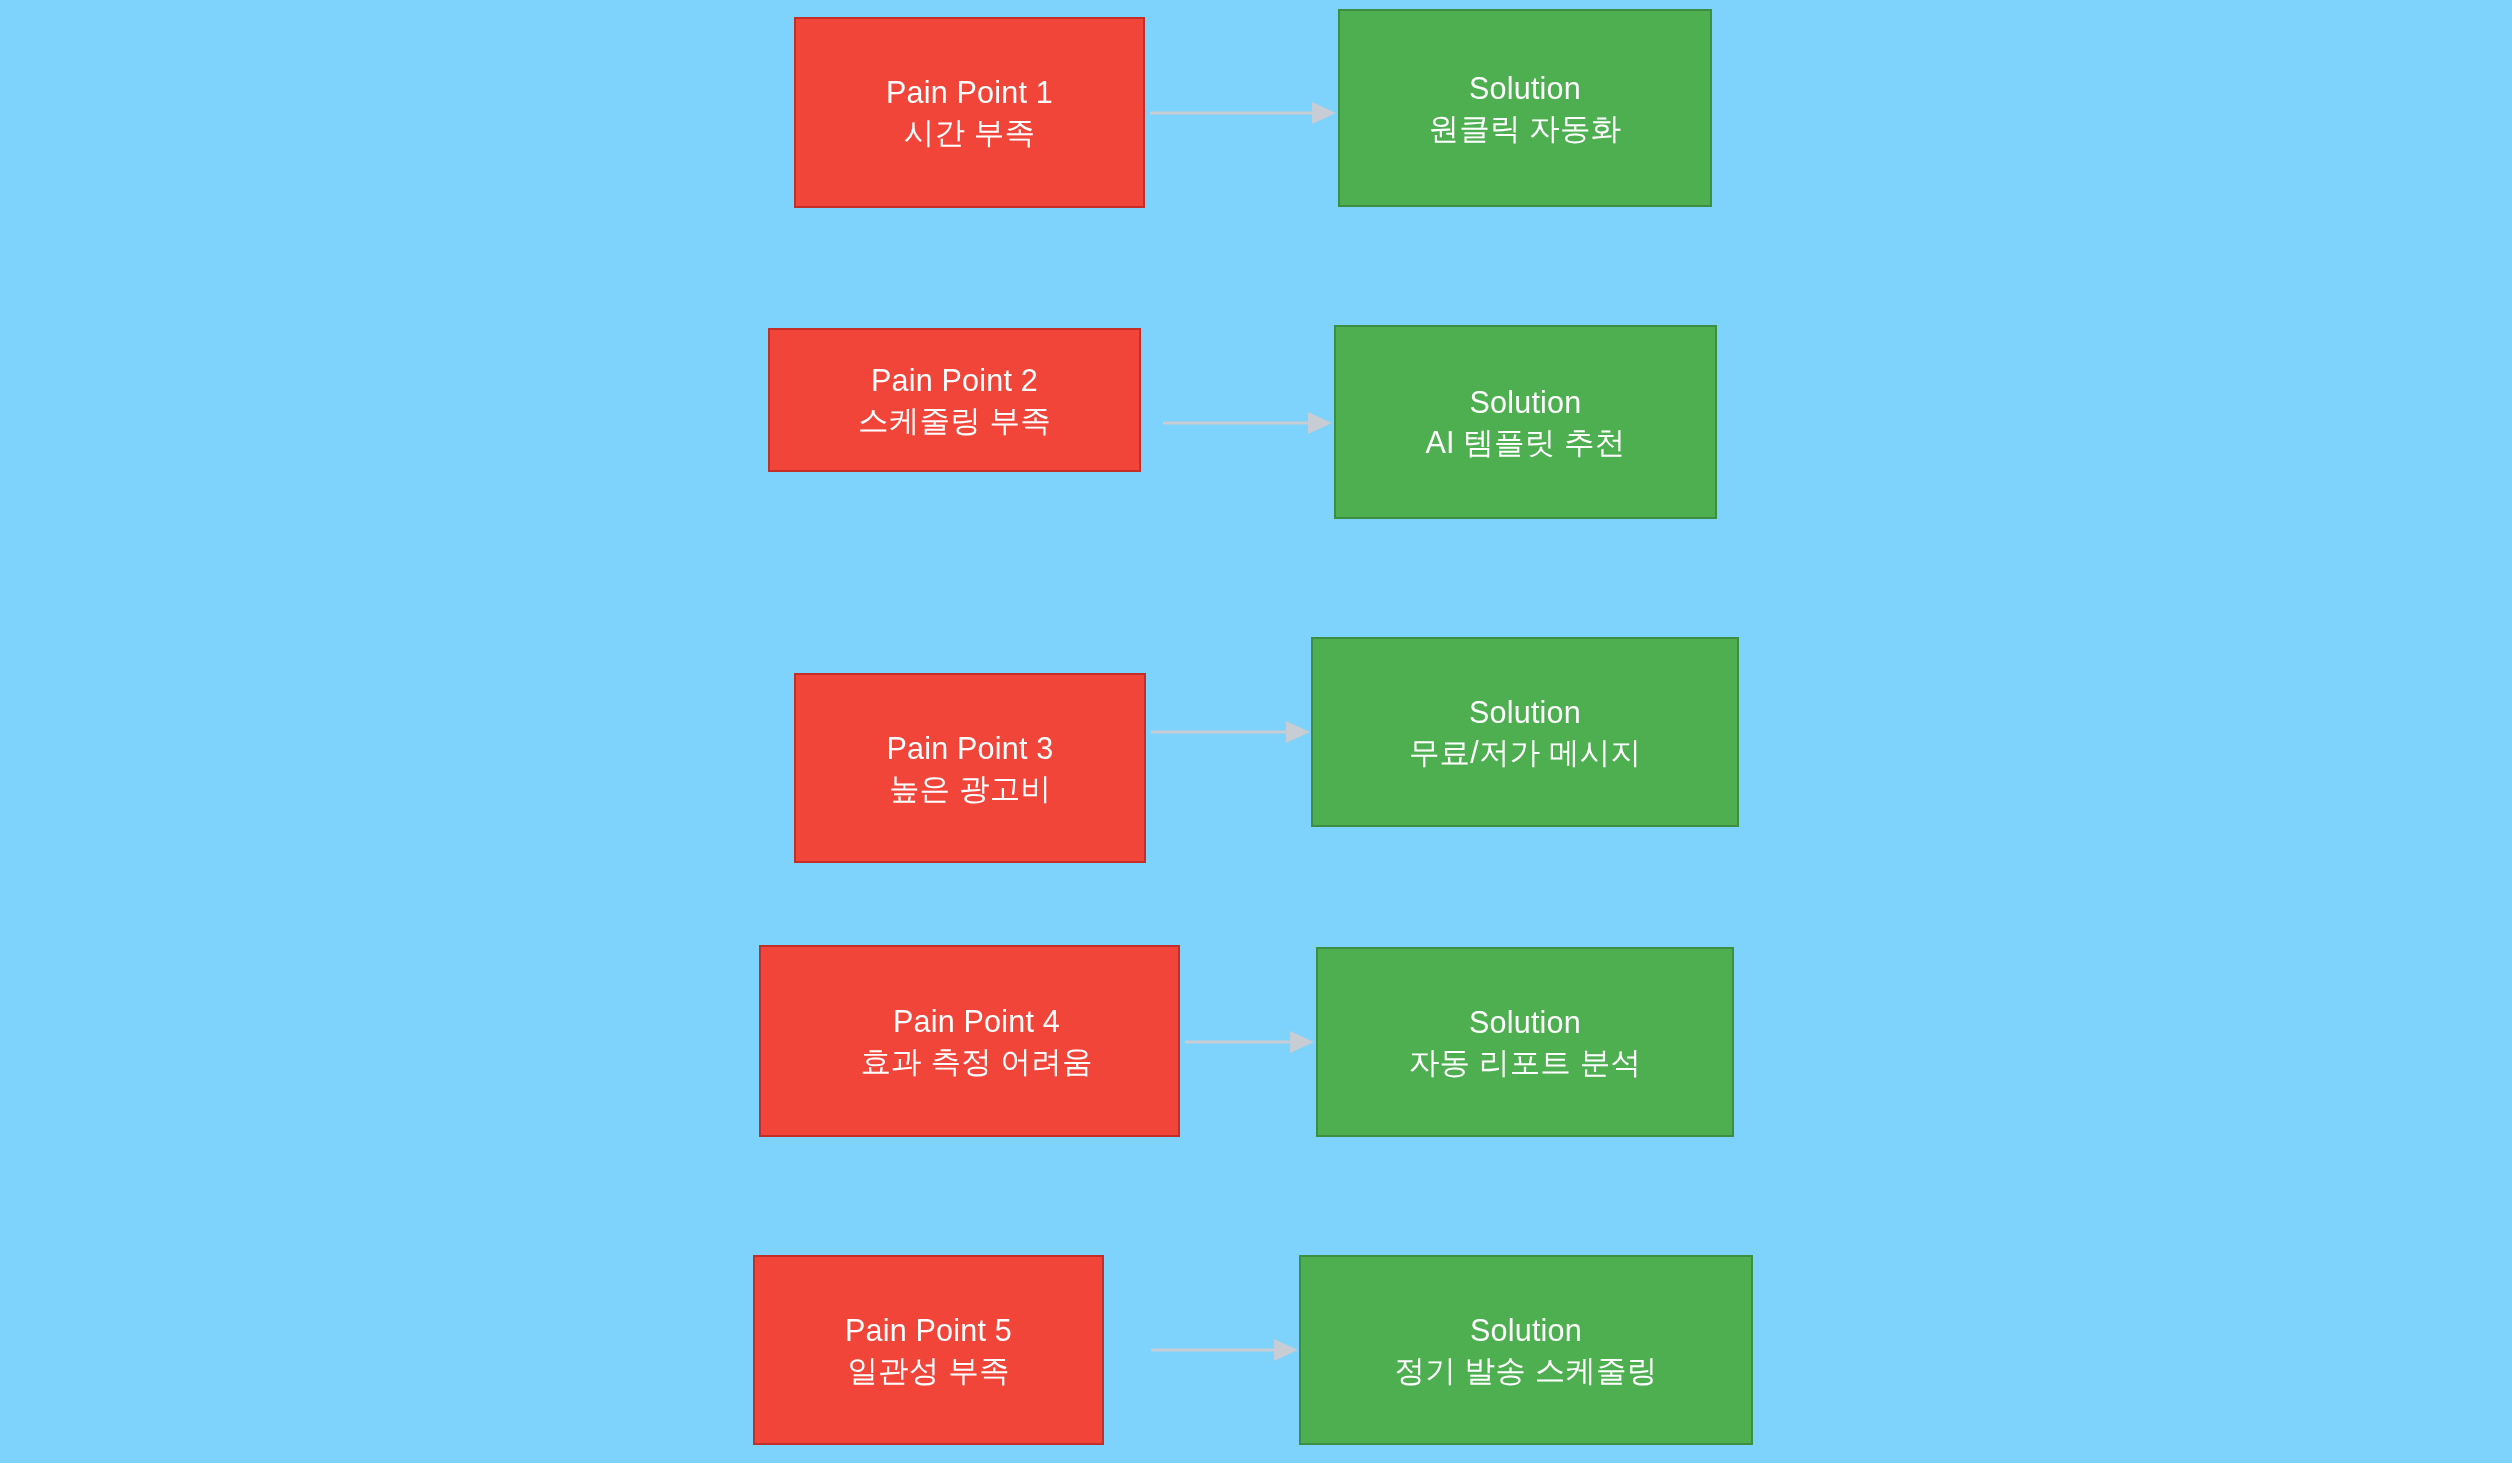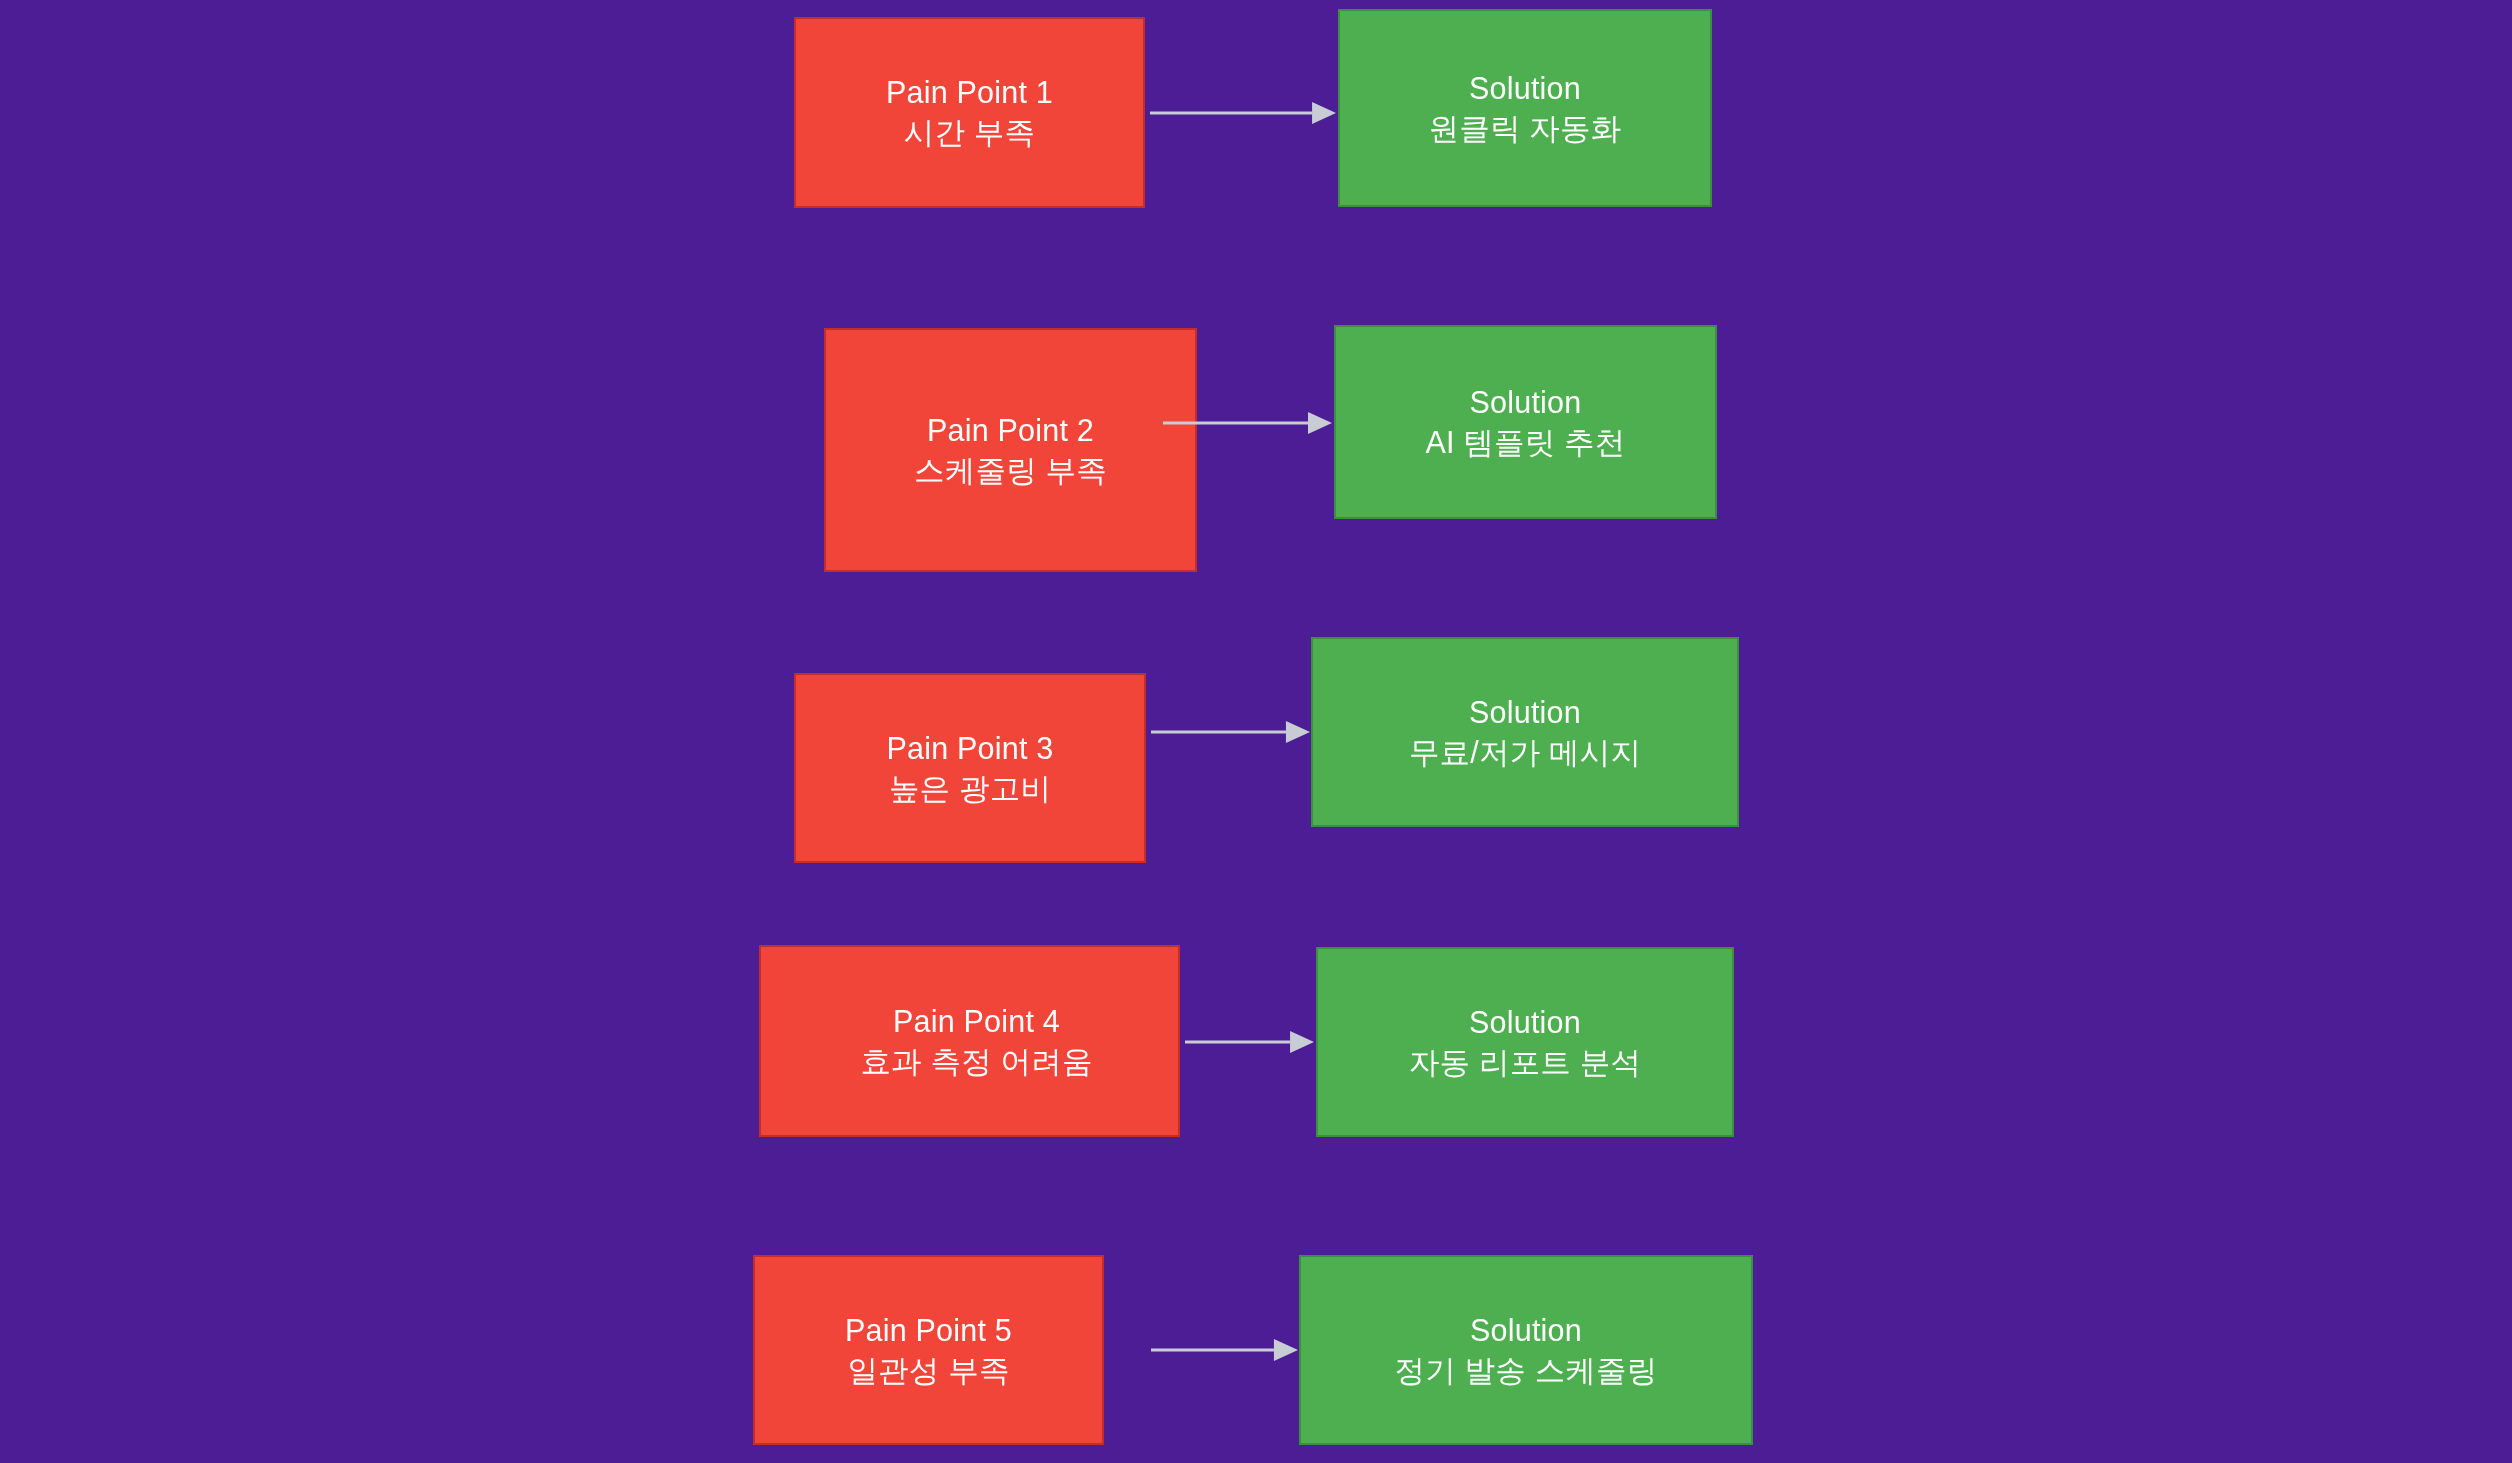--- a/index.html
+++ b/index.html
@@ -50,36 +50,36 @@
     pointer-events: none;
   }
   .edge svg {
     display: block;
     overflow: visible;
   }
 </style>
 </head>
 <body style="background: rgb(6, 10, 24);">
 
-<div id="diagram" style="background: #4c1d95; width: 2512px; height: 1464px;">
+<div id="diagram" style="background: #7dd3fc; width: 2512px; height: 1464px;">
     <div class="node pain" style="left: 794px; top: 16.6px; width: 351px; height: 191px; background: rgb(241, 69, 58); border-color: rgb(195, 47, 40); color: rgb(255, 255, 255);">
       <span class="line1">Pain Point 1</span>
       <span class="line2">시간 부족</span>
     </div>
     <div class="node solution" style="left: 1338px; top: 9.2px; width: 374px; height: 198px; background: rgb(78, 175, 80); border-color: rgb(60, 142, 64); color: rgb(255, 255, 255);">
       <span class="line1">Solution</span>
       <span class="line2">원클릭 자동화</span>
     </div>
     <div class="edge" style="left: 1150px; top: 100px; width: 186px; height: 26px;">
       <svg width="186" height="26" viewBox="0 0 202 28">
         <line x1="0" y1="14" x2="176" y2="14" stroke="#c8ccd4" stroke-width="3"></line>
         <polygon points="176,2 202,14 176,26" fill="#c8ccd4"></polygon>
       </svg>
     </div>
-    <div class="node pain" style="left: 824px; top: 328px; width: 373px; height: 244px; background: rgb(241, 69, 58); border-color: rgb(195, 47, 40); color: rgb(255, 255, 255);">
+    <div class="node pain" style="left: 768px; top: 328px; width: 373px; height: 144px; background: rgb(241, 69, 58); border-color: rgb(195, 47, 40); color: rgb(255, 255, 255);">
       <span class="line1">Pain Point 2</span>
       <span class="line2">스케줄링 부족</span>
     </div>
     <div class="node solution" style="left: 1334px; top: 325px; width: 383px; height: 194px; background: rgb(78, 175, 80); border-color: rgb(60, 142, 64); color: rgb(255, 255, 255);">
       <span class="line1">Solution</span>
       <span class="line2">AI 템플릿 추천</span>
     </div>
     <div class="edge" style="left: 1163px; top: 410px; width: 169px; height: 26px;">
       <svg width="169" height="26" viewBox="0 0 183 28">
         <line x1="0" y1="14" x2="157" y2="14" stroke="#c8ccd4" stroke-width="3"></line>

